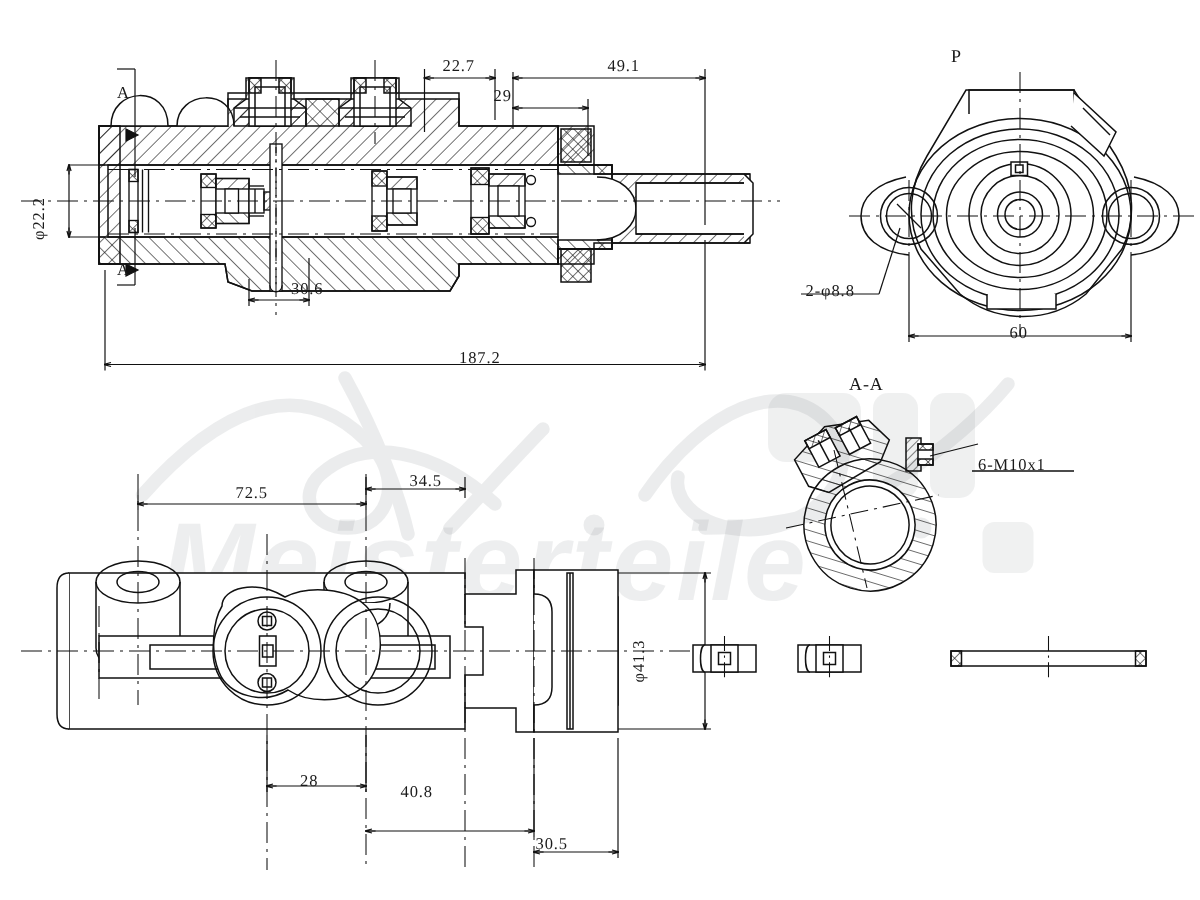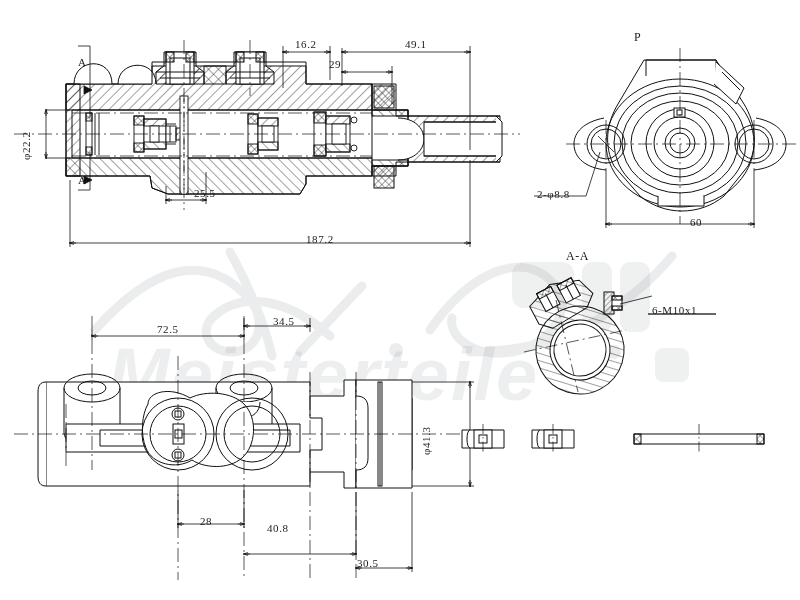--- a/index.html
+++ b/index.html
@@ -406,28 +406,28 @@
     </g>
   </g>
 
   </g>
 </svg>
 
 <div id="labels">
       <div class="lbl vert" style="left: 20px; top: 160px; font-size: 11px;">φ22.2</div>
       <div class="lbl" style="left: 78px; top: 56px; font-size: 11px;">A</div>
       <div class="lbl" style="left: 78px; top: 174px; font-size: 11px;">A</div>
-      <div class="lbl" style="left: 194px; top: 187px; font-size: 11px;">25.5</div>
-      <div class="lbl" style="left: 295px; top: 38px; font-size: 11px;">16.2</div>
+      <div class="lbl" style="left: 194px; top: 187px; font-size: 11px;">30.6</div>
+      <div class="lbl" style="left: 295px; top: 38px; font-size: 11px;">22.7</div>
       <div class="lbl" style="left: 329px; top: 58px; font-size: 11px;">29</div>
       <div class="lbl" style="left: 405px; top: 38px; font-size: 11px;">49.1</div>
       <div class="lbl" style="left: 262px; top: 233px; font-size: 11px; margin-left: 44px;">187.2</div>
       <div class="lbl" style="left: 634px; top: 30px; font-size: 12px;">P</div>
       <div class="lbl" style="left: 537px; top: 188px; font-size: 11px;">2-φ8.8</div>
-      <div class="lbl" style="left: 690px; top: 216px; font-size: 11px;">60</div>
+      <div class="lbl" style="left: 673px; top: 216px; font-size: 11px;">60</div>
       <div class="lbl" style="left: 566px; top: 249px; font-size: 12px;">A-A</div>
       <div class="lbl" style="left: 652px; top: 304px; font-size: 11px;">6-M10x1</div>
       <div class="lbl" style="left: 157px; top: 323px; font-size: 11px;">72.5</div>
       <div class="lbl" style="left: 273px; top: 315px; font-size: 11px;">34.5</div>
       <div class="lbl vert" style="left: 420px; top: 455px; font-size: 11px;">φ41.3</div>
       <div class="lbl" style="left: 200px; top: 515px; font-size: 11px;">28</div>
       <div class="lbl" style="left: 267px; top: 522px; font-size: 11px;">40.8</div>
       <div class="lbl" style="left: 357px; top: 557px; font-size: 11px;">30.5</div>
     </div>
 

